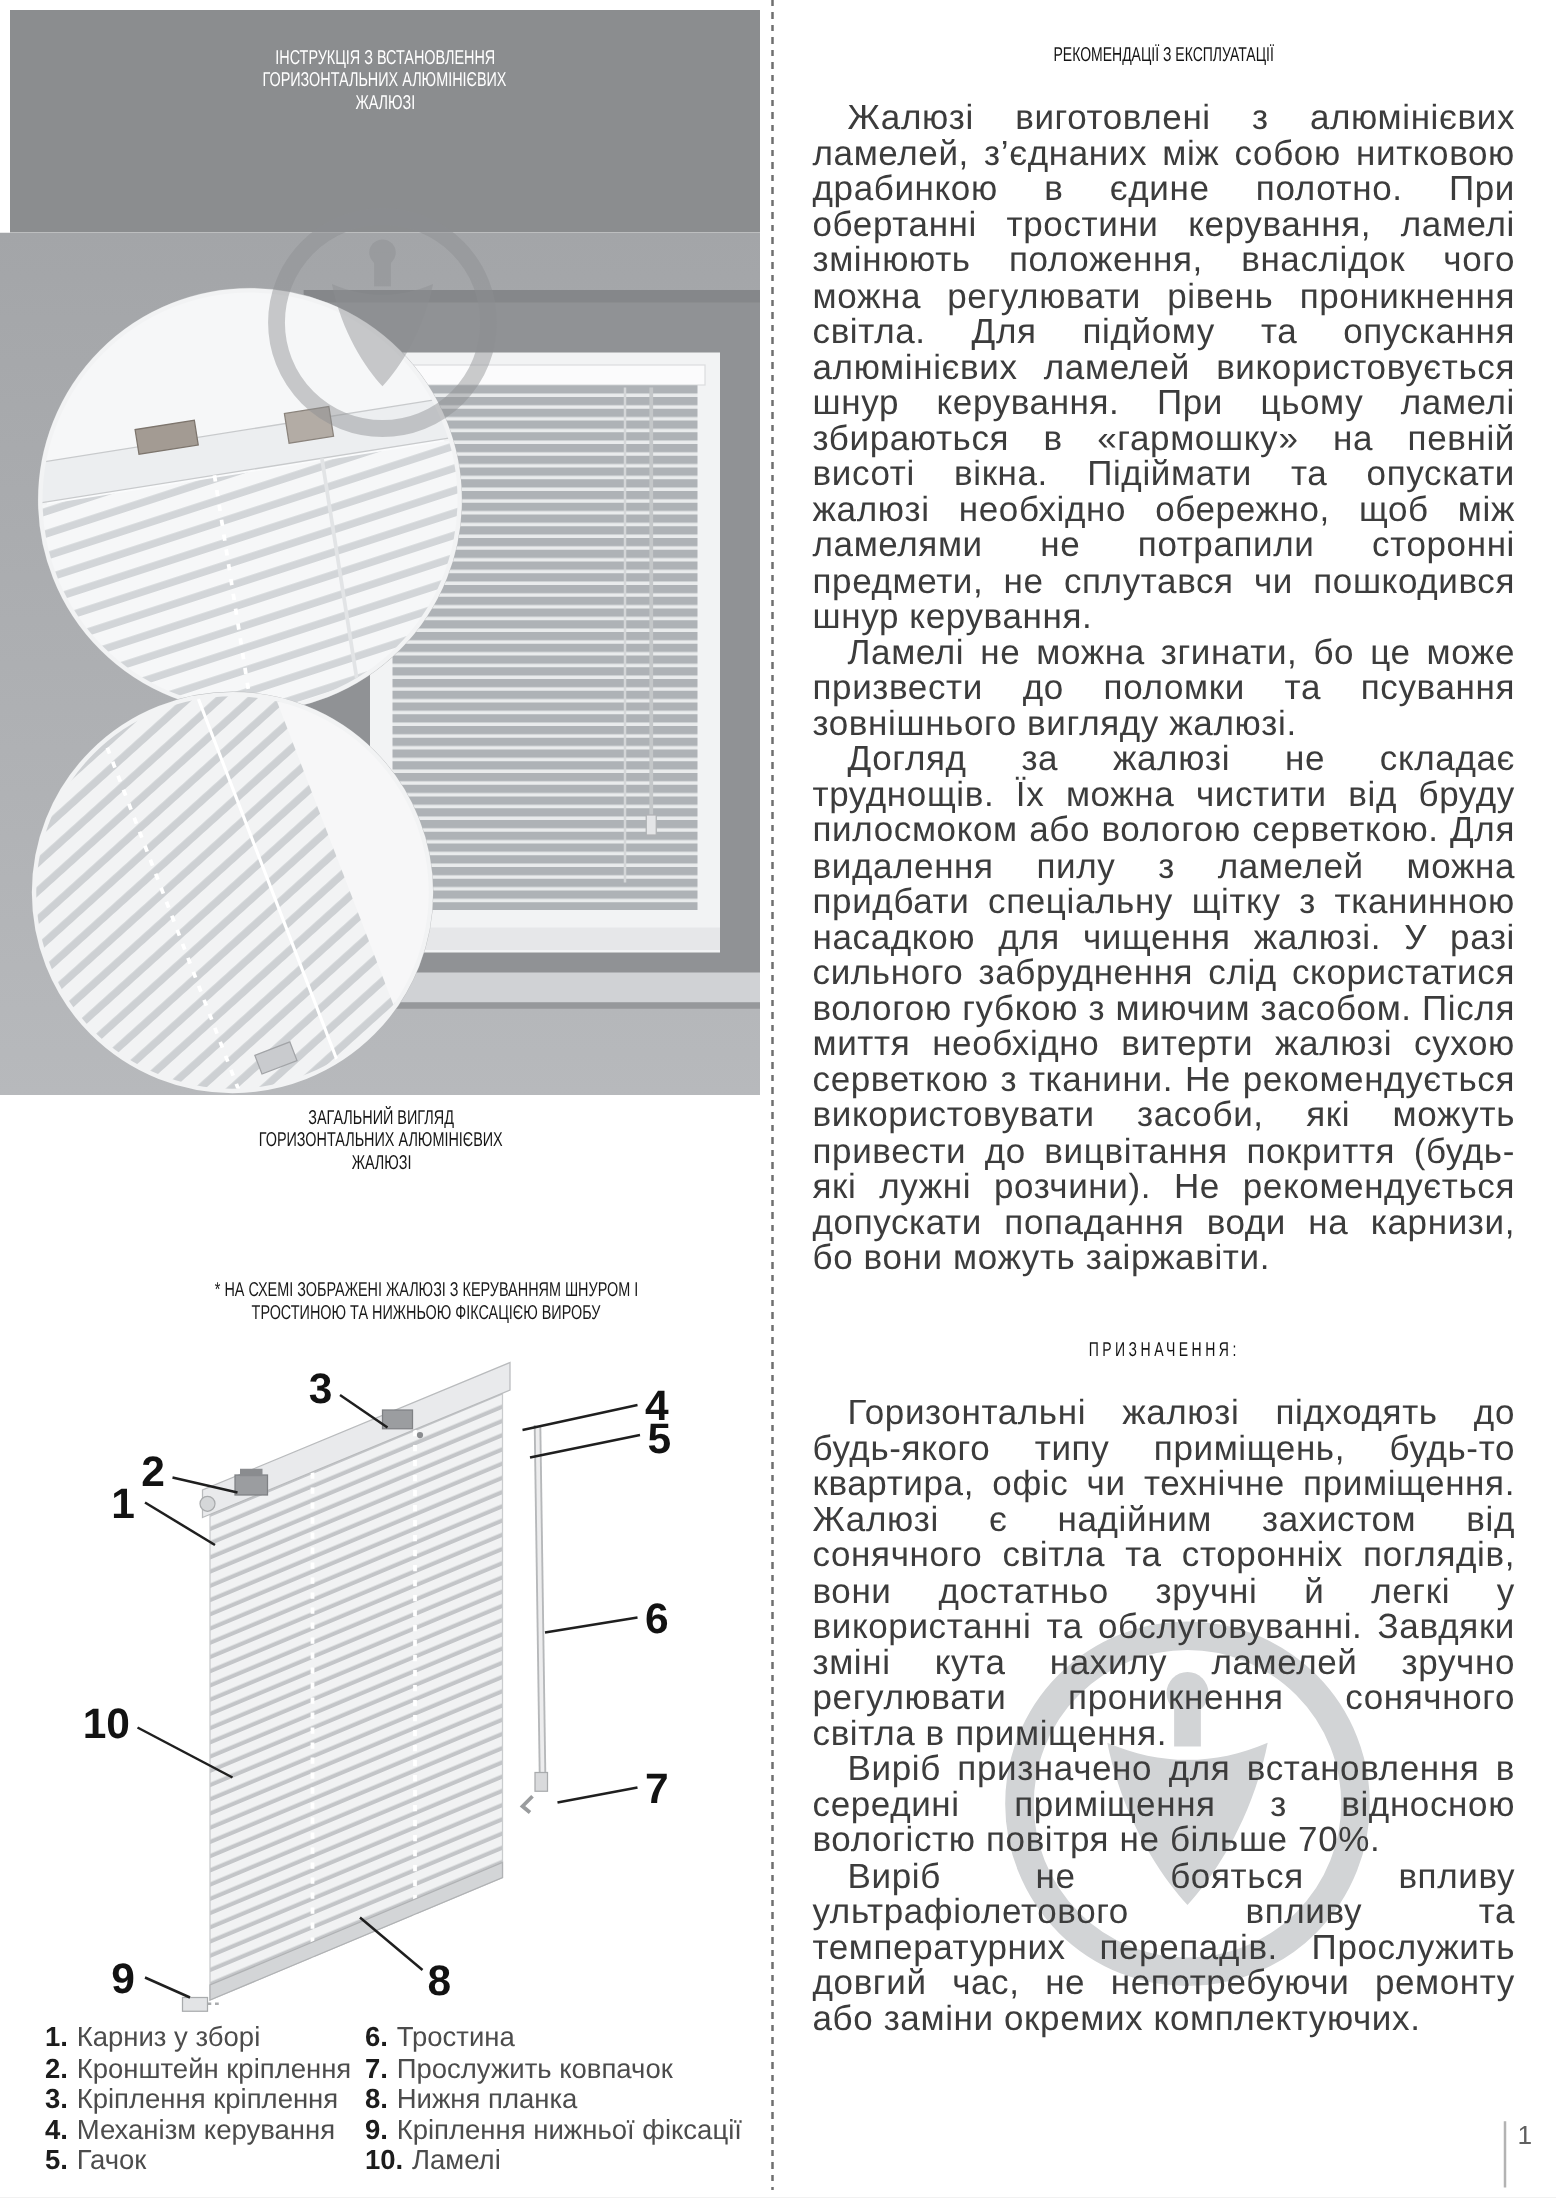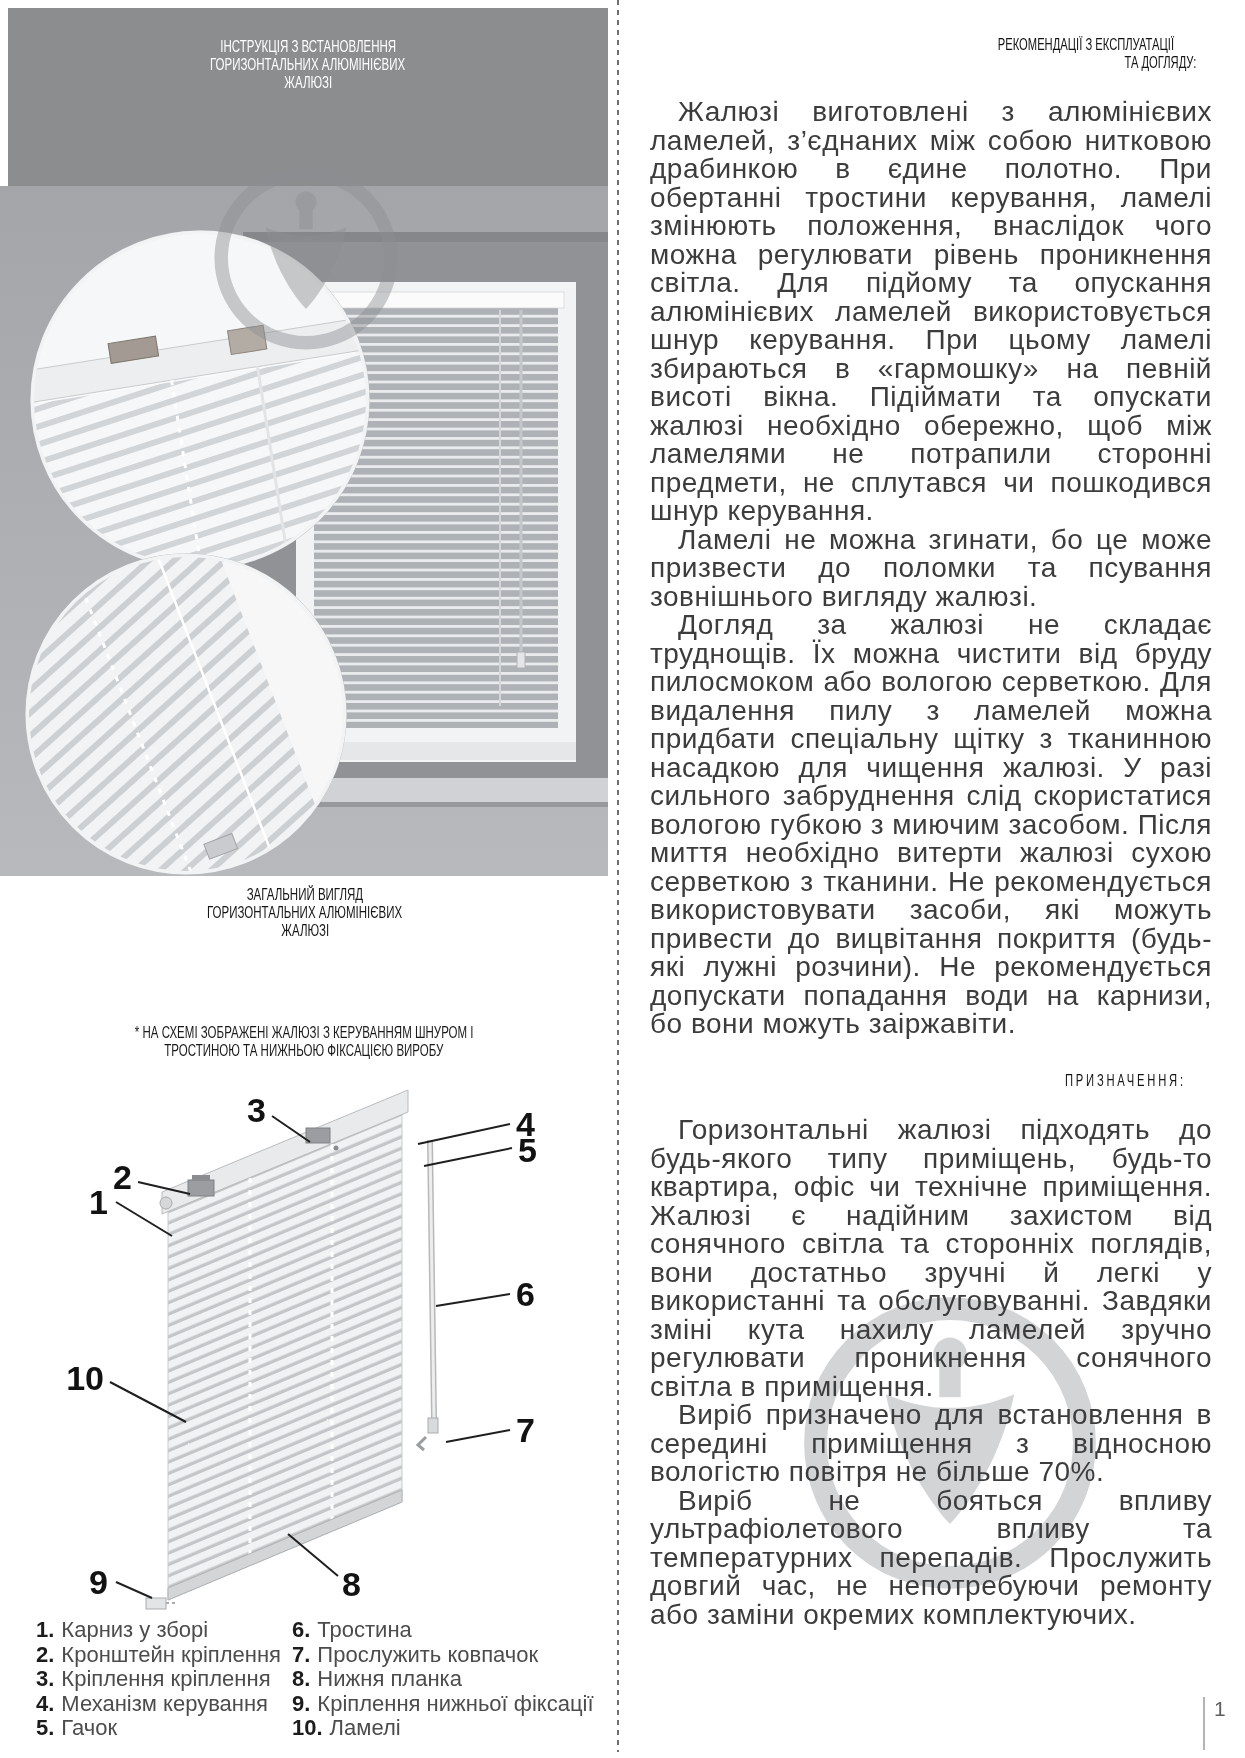--- a/index.html
+++ b/index.html
@@ -9,21 +9,21 @@
   
   .title-box{position:absolute;left:8px;top:8px;width:600px;height:178px;background:#8b8d8f;
              color:#fff;text-align:center;padding-top:30px;box-sizing:border-box;z-index:1;}
   .cond{display:inline-block;transform:scaleX(0.72);transform-origin:50% 50%;white-space:nowrap;}
   .cond2{display:inline-block;transform:scaleX(0.70);transform-origin:50% 50%;white-space:nowrap;}
 
   .photo{position:absolute;left:0;top:186px;z-index:1;}
 
   .lc-head{position:absolute;left:1px;top:886px;width:608px;text-align:center;color:#161616;z-index:1;}
 
-  .note{position:absolute;left:0;top:1024px;width:608px;text-align:center;color:#1a1a1a;z-index:1;}
+  .note{position:absolute;left:0;top:1024px;width:608px;text-align:center;color:#1a1a1a;z-index:1;padding-left:37px;}
 
   .diagram{position:absolute;left:20px;top:1082px;z-index:1;}
   .diagram text{font-family:"Liberation Sans",sans-serif;font-weight:700;font-size:34px;fill:#121212;}
 
   .legend{position:absolute;left:36px;top:1618px;width:580px;font-size:22px;line-height:24.5px;
           color:#4c4c4c;z-index:1;}
   .legend .lcol{position:absolute;top:0;}
   .legend .c1{left:0;width:250px;}
   .legend .c2{left:256px;width:330px;}
   .legend .num{font-weight:700;color:#1c1c1c;margin-right:7px;}
@@ -31,21 +31,21 @@
 
   
   .divider{position:absolute;left:617px;top:0;width:2px;height:1752px;z-index:1;
            background:repeating-linear-gradient(180deg,#6f6f6f 0 5px,transparent 5px 10px);}
 
   
   .rc{position:absolute;left:650px;top:0;width:562px;z-index:2;}
   .rc-sec{position:absolute;left:0;width:562px;}
   .sec-care{top:36px;}
   .sec-purpose{top:1072px;}
-  .rc-head{text-align:right;color:#141414;margin:0 0 26px 0;}
+  .rc-head{text-align:center;color:#141414;margin:0 0 26px 0;}
   .rc p{margin:0;font-size:28px;line-height:28.5px;text-align:justify;color:#3c3c3c;
         letter-spacing:0.5px;text-indent:28px;}
   .sp{letter-spacing:4px;}
 
   
   .wm{position:absolute;pointer-events:none;}
   .wm-top{left:200px;top:152px;width:212px;height:212px;color:#8d8f92;opacity:0.45;z-index:3;}
   .wm-bottom{left:782px;top:1275px;width:336px;height:336px;color:#d2d4d6;opacity:1;z-index:0;}
 
   
@@ -241,21 +241,20 @@
       <rect x="-7" y="-58" width="14" height="28" fill="currentColor"></rect>
       <path d="M-42,-32 C-14,-20 14,-20 42,-32 C34,8 14,38 0,53 C-14,38 -34,8 -42,-32 Z" fill="currentColor"></path>
     </g>
   </svg>
 
   <div class="rc">
 
     <div class="rc-sec sec-care">
       <div class="rc-head">
         <div><span class="cond2">РЕКОМЕНДАЦІЇ З ЕКСПЛУАТАЦІЇ</span></div>
-        <div><span class="cond2">ТА ДОГЛЯДУ:</span></div>
       </div>
       <p>Жалюзі виготовлені з алюмінієвих ламелей, з’єднаних між собою нитковою драбинкою в єдине полотно. При обертанні тростини керування, ламелі змінюють положення, внаслідок чого можна регулювати рівень проникнення світла. Для підйому та опускання алюмінієвих ламелей використовується шнур керування. При цьому ламелі збираються в «гармошку» на певній висоті вікна. Підіймати та опускати жалюзі необхідно обережно, щоб між ламелями не потрапили сторонні предмети, не сплутався чи пошкодився шнур керування.</p>
       <p>Ламелі не можна згинати, бо це може призвести до поломки та псування зовнішнього вигляду жалюзі.</p>
       <p>Догляд за жалюзі не складає труднощів. Їх можна чистити від бруду пилосмоком або вологою серветкою. Для видалення пилу з ламелей можна придбати спеціальну щітку з тканинною насадкою для чищення жалюзі. У разі сильного забруднення слід скористатися вологою губкою з миючим засобом. Після миття необхідно витерти жалюзі сухою серветкою з тканини. Не рекомендується використовувати засоби, які можуть привести до вицвітання покриття (будь-які лужні розчини). Не рекомендується допускати попадання води на карнизи, бо вони можуть заіржавіти.</p>
     </div>
 
     <div class="rc-sec sec-purpose">
       <div class="rc-head">
         <span class="cond2 sp">ПРИЗНАЧЕННЯ:</span>
       </div>

